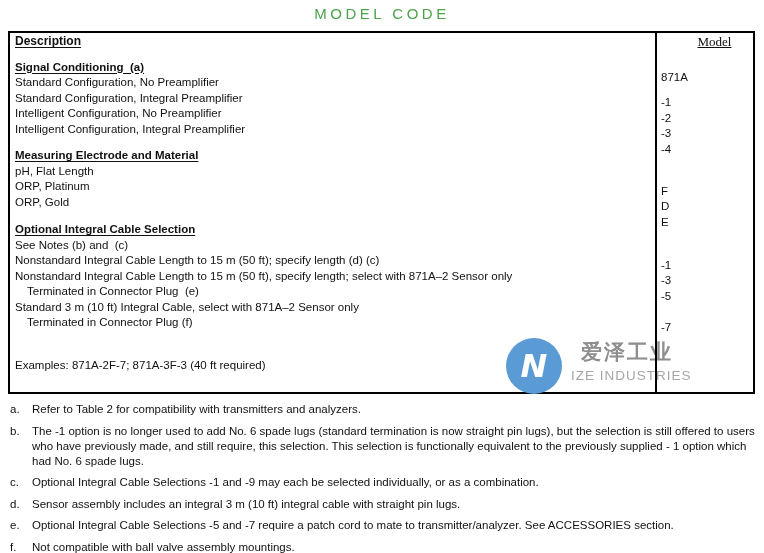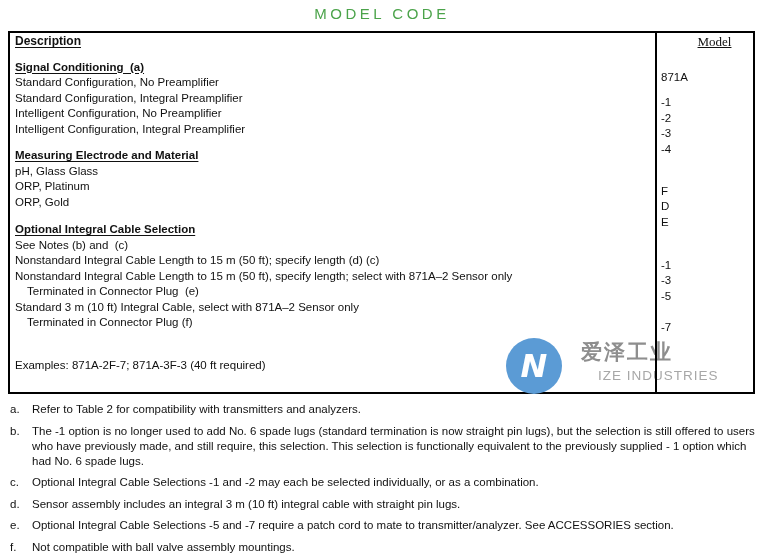--- a/index.html
+++ b/index.html
@@ -41,21 +41,21 @@
   .watermark {
     position:absolute; left:494px; top:304px; width:220px; height:60px;
     z-index:0;
   }
   .wm-logo { position:absolute; left:0; top:0; }
   .wm-cn {
     position:absolute; left:77px; top:1px; font-size:21px; font-weight:bold;
     color:#8e8e8e; letter-spacing:2px; white-space:nowrap;font-family:Liberation Mono, monospace;
   }
   .wm-en {
-    position:absolute; left:94px; top:31px; font-size:13.5px;
+    position:absolute; left:67px; top:31px; font-size:13.5px;
     color:#a7a7a7; letter-spacing:1px; white-space:nowrap;
   }
   .footnotes { position:absolute; left:10px; top:402px; width:749px; }
   .footnote { display:flex; margin-bottom:6.5px; font-size:11.5px; line-height:15px; }
   .fn-label { width:22px; flex:none; }
   .fn-text { flex:1; }
 </style>
 </head>
 <body>
 
@@ -104,21 +104,21 @@
       <span class="desc">Intelligent Configuration, Integral Preamplifier</span>
       <span class="code">-4</span>
     </div>
 
     <div class="gap11"></div>
 
     <div class="line heading">
       <span class="desc">Measuring Electrode and Material</span>
     </div>
     <div class="line">
-      <span class="desc">pH, Glass Glass</span>
+      <span class="desc">pH, Flat Length</span>
       <span class="code">F</span>
     </div>
     <div class="line">
       <span class="desc">ORP, Platinum</span>
       <span class="code">D</span>
     </div>
     <div class="line">
       <span class="desc">ORP, Gold</span>
       <span class="code">E</span>
     </div>
@@ -163,21 +163,21 @@
   <div class="footnote">
     <span class="fn-label">a.</span>
     <span class="fn-text">Refer to Table 2 for compatibility with transmitters and analyzers.</span>
   </div>
   <div class="footnote">
     <span class="fn-label">b.</span>
     <span class="fn-text">The -1 option is no longer used to add No. 6 spade lugs (standard termination is now straight pin lugs), but the selection is still offered to users who have previously made, and still require, this selection. This selection is functionally equivalent to the previously supplied - 1 option which had No. 6 spade lugs.</span>
   </div>
   <div class="footnote">
     <span class="fn-label">c.</span>
-    <span class="fn-text">Optional Integral Cable Selections -1 and -2 may each be selected individually, or as a combination.</span>
+    <span class="fn-text">Optional Integral Cable Selections -1 and -9 may each be selected individually, or as a combination.</span>
   </div>
   <div class="footnote">
     <span class="fn-label">d.</span>
     <span class="fn-text">Sensor assembly includes an integral 3 m (10 ft) integral cable with straight pin lugs.</span>
   </div>
   <div class="footnote">
     <span class="fn-label">e.</span>
     <span class="fn-text">Optional Integral Cable Selections -5 and -7 require a patch cord to mate to transmitter/analyzer. See ACCESSORIES section.</span>
   </div>
   <div class="footnote">

